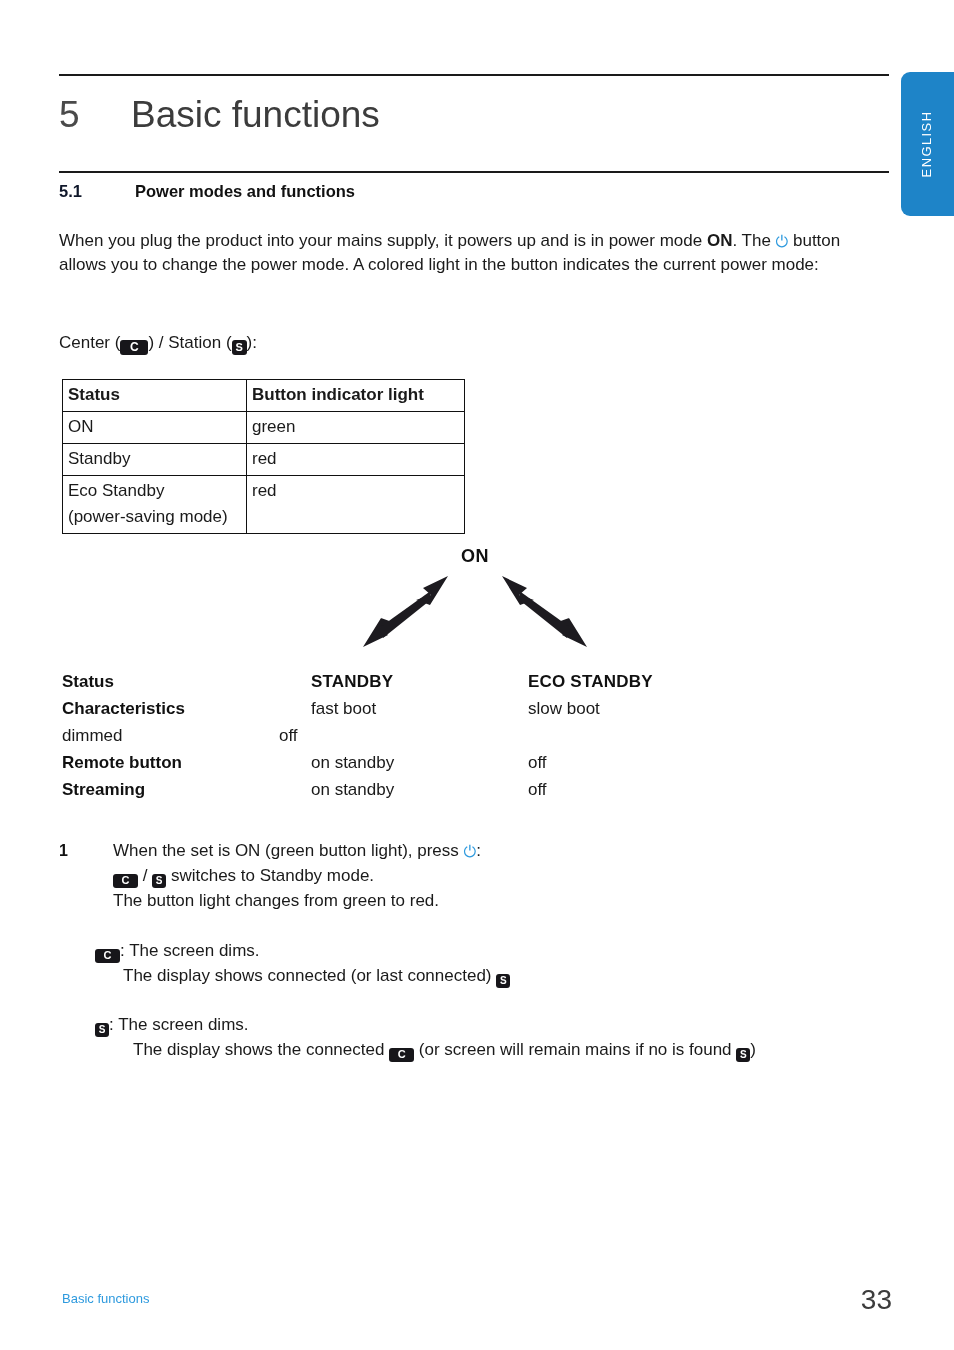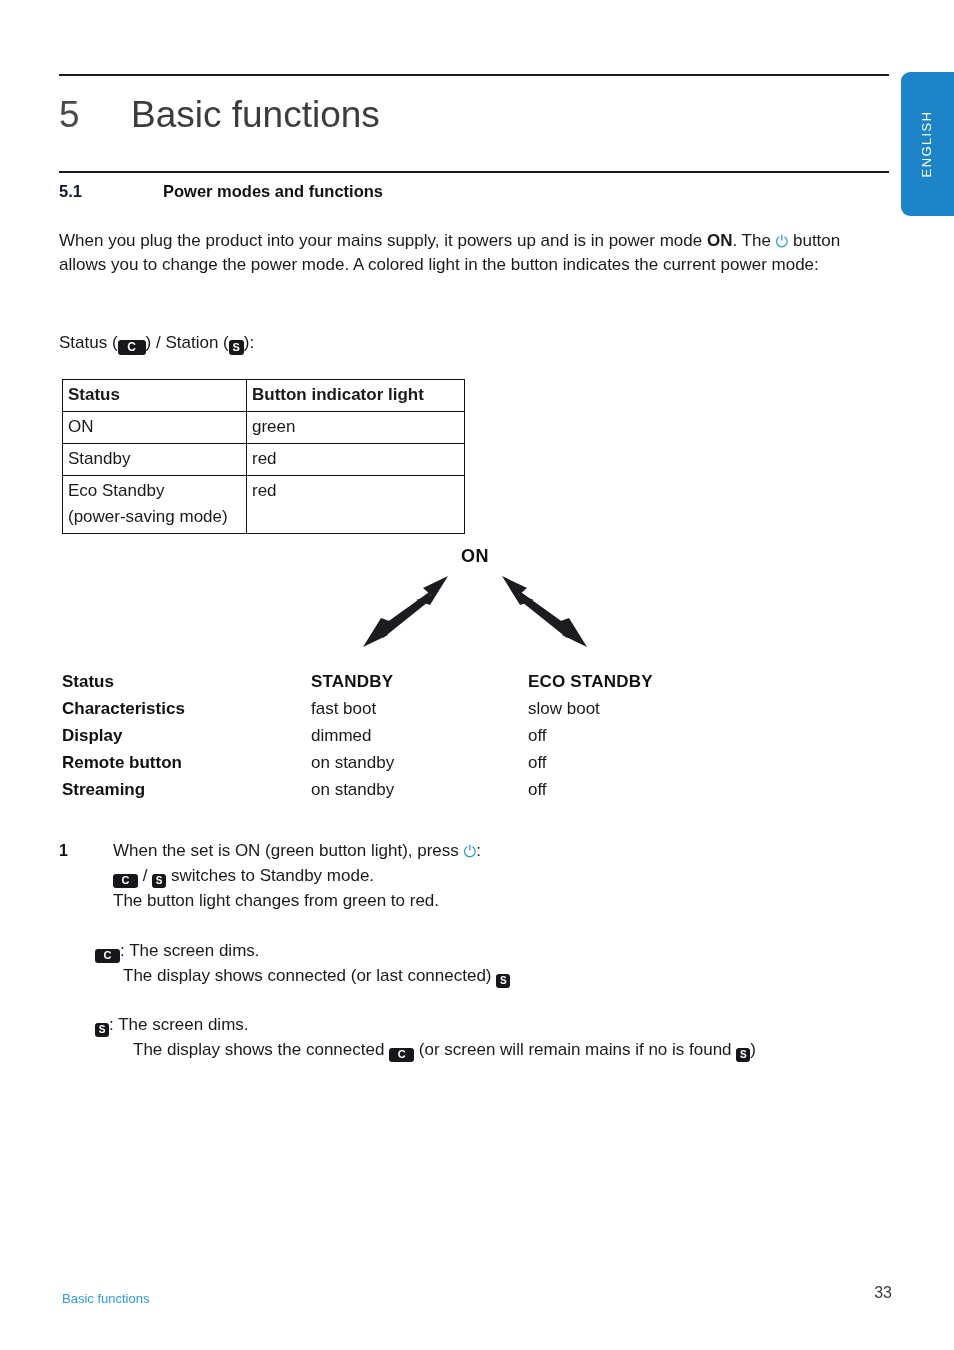--- a/index.html
+++ b/index.html
@@ -101,21 +101,20 @@
   .section-num {
     width: 76px;
     font-size: 16.5px;
     font-weight: bold;
     color: #0f172a;
   }
   .section-title {
     font-size: 16.5px;
     font-weight: bold;
     color: #111;
-    margin-left: 28px;
   }
 
   
   .intro {
     position: absolute;
     left: 59px;
     top: 229px;
     width: 832px;
     font-size: 17px;
     line-height: 24px;
@@ -314,21 +313,21 @@
     position: absolute;
     left: 62px;
     top: 1291px;
     font-size: 13px;
     color: #2e9ade;
   }
   .footer-right {
     position: absolute;
     right: 62px;
     top: 1284px;
-    font-size: 16px;
+    font-size: 28px;
     color: #3c3c3c;
   }
 </style>
 </head>
 <body>
 
 <div class="page">
 
   <div class="lang-tab">
     <div class="lang-tab-label">ENGLISH</div>
@@ -345,21 +344,21 @@
   <div class="section">
     <div class="section-num">5.1</div>
     <div class="section-title">Power modes and functions</div>
   </div>
 
   <div class="intro">
     <span>When you plug the product into your mains supply, it powers up and is in power mode </span><b>ON</b><span>. The </span><span class="power-glyph">⏻</span><span> button allows you to change the power mode. A colored light in the button indicates the current power mode:</span>
   </div>
 
   <div class="devices-line">
-    <span>Status (</span><span class="ico ico-c"><span class="body">C</span><span class="base"></span></span><span>) / Station (</span><span class="ico ico-s"><span class="body">S</span><span class="base"></span></span><span>):</span>
+    <span>Center (</span><span class="ico ico-c"><span class="body">C</span><span class="base"></span></span><span>) / Station (</span><span class="ico ico-s"><span class="body">S</span><span class="base"></span></span><span>):</span>
   </div>
 
   <table class="status-table">
     <colgroup>
         <col class="c1">
         <col class="c2">
       </colgroup>
     <thead>
       <tr>
         <th>Status</th>
@@ -406,21 +405,20 @@
       <div class="char-label">Status</div>
       <div class="char-v1">STANDBY</div>
       <div class="char-v2">ECO STANDBY</div>
     </div>
     <div class="char-row">
       <div class="char-label">Characteristics</div>
       <div class="char-v1">fast boot</div>
       <div class="char-v2">slow boot</div>
     </div>
     <div class="char-row">
-      <div class="char-label">Display</div>
       <div class="char-v1">dimmed</div>
       <div class="char-v2">off</div>
     </div>
     <div class="char-row">
       <div class="char-label">Remote button</div>
       <div class="char-v1">on standby</div>
       <div class="char-v2">off</div>
     </div>
     <div class="char-row">
       <div class="char-label">Streaming</div>

